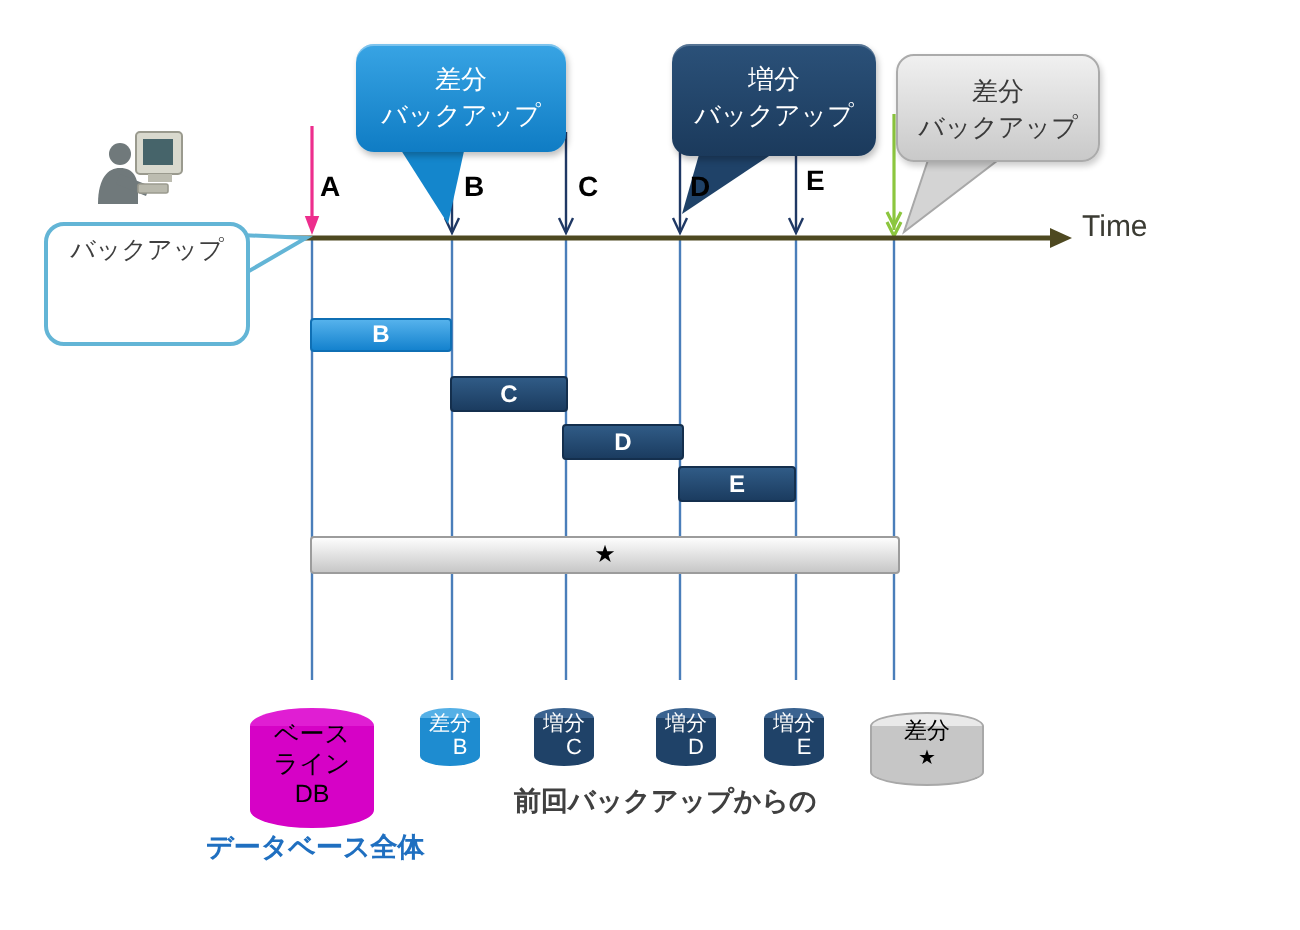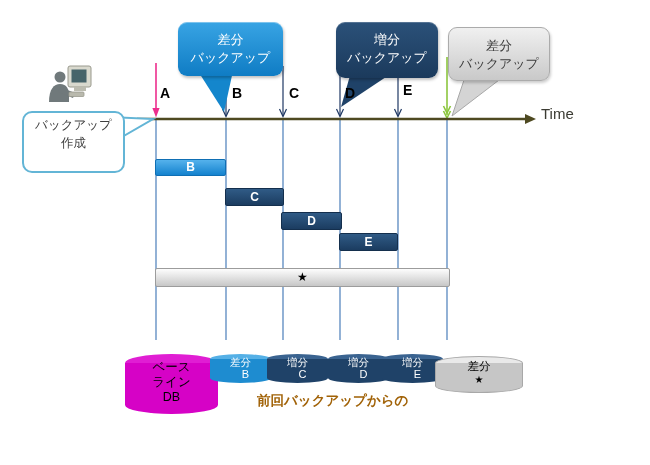--- a/index.html
+++ b/index.html
@@ -29,28 +29,28 @@
   .timelabel{position:absolute;left:541px;top:105px;font-size:15px;color:#3b3b33;}
 
   
   .bar{position:absolute;border-radius:2px;text-align:center;font-weight:bold;
        font-size:12px;color:#fff;box-sizing:border-box;}
   .bar.lblue{background:linear-gradient(#55b2ec,#1482ce);border:1px solid #0f6fb4;}
   .bar.navy{background:linear-gradient(#305b86,#1b3c60);border:1px solid #142f4d;}
   .bar.gray{background:linear-gradient(#fdfdfd,#c7c7c7);border:1px solid #9c9c9c;color:#000;}
 
   
-  .can{position:absolute;padding-left:31px;}
+  .can{position:absolute;}
   .can .top{position:absolute;left:0;right:0;border-radius:50%;}
   .can .body{position:absolute;left:0;right:0;bottom:0;}
   .can .txt{position:absolute;left:0;right:0;text-align:center;z-index:2;}
 
   .cap{position:absolute;font-weight:bold;font-size:13.5px;line-height:19px;white-space:nowrap;}
   .cap.blue{color:#1f6fc0;}
-  .cap.navy{color:#a16207;}
+  .cap.navy{color:#404040;}
   .cap.olive{color:#7d7d21;}
 </style>
 </head>
 <body>
 
 <div class="stage">
 
   <svg class="layer" width="650" height="465" viewBox="0 0 650 465">
 
     <g stroke="#4a7eba" stroke-width="1.2">
@@ -101,21 +101,20 @@
       <rect x="74" y="87" width="12" height="4" fill="#bcbcb0"></rect>
       <circle cx="60" cy="77" r="5.5" fill="#70797b"></circle>
       <path d="M49,102 C49,89 54,84 60,84 C67,84 69,89 69,96 L69,102 Z" fill="#70797b"></path>
       <path d="M60,87 L75,93 L73,98 L58,92 Z" fill="#70797b"></path>
       <rect x="69" y="92" width="15" height="4.5" rx="1" fill="#b9b9ad" stroke="#9a9a8e" stroke-width="0.8"></rect>
     </g>
   </svg>
 
   <div class="callout">
     <div>バックアップ</div>
-    <div>作成</div>
   </div>
 
   <div class="bubble blue" style="left:178px;top:22px;width:105px;height:54px;">
     <div>差分</div>
     <div>バックアップ</div>
   </div>
   <div class="bubble navy" style="left:336px;top:22px;width:102px;height:56px;">
     <div>増分</div>
     <div>バックアップ</div>
   </div>
@@ -184,18 +183,19 @@
   <div class="can" style="left:435px;top:356px;width:57px;height:37px;">
     <div class="top" style="top:0;height:14px;background:#e9e9e9;border:1px solid #a8a8a8;box-sizing:border-box;"></div>
     <div class="body" style="top:7px;background:#c6c6c6;border:1px solid #a8a8a8;border-top:none;border-radius:0 0 50% 50% / 0 0 7px 7px;box-sizing:border-box;"></div>
     <div class="txt" style="top:3px;font-size:11.5px;line-height:14px;color:#000;">
       <div>差分</div>
       <div style="font-size:10px;">★</div>
     </div>
   </div>
 
   <div class="cap blue" style="left:103px;top:414px;">
+    <div>データベース全体</div>
   </div>
   <div class="cap navy" style="left:257px;top:391px;">
     <div>前回バックアップからの</div>
   </div>
 
 </div>
 
 </body></html>

